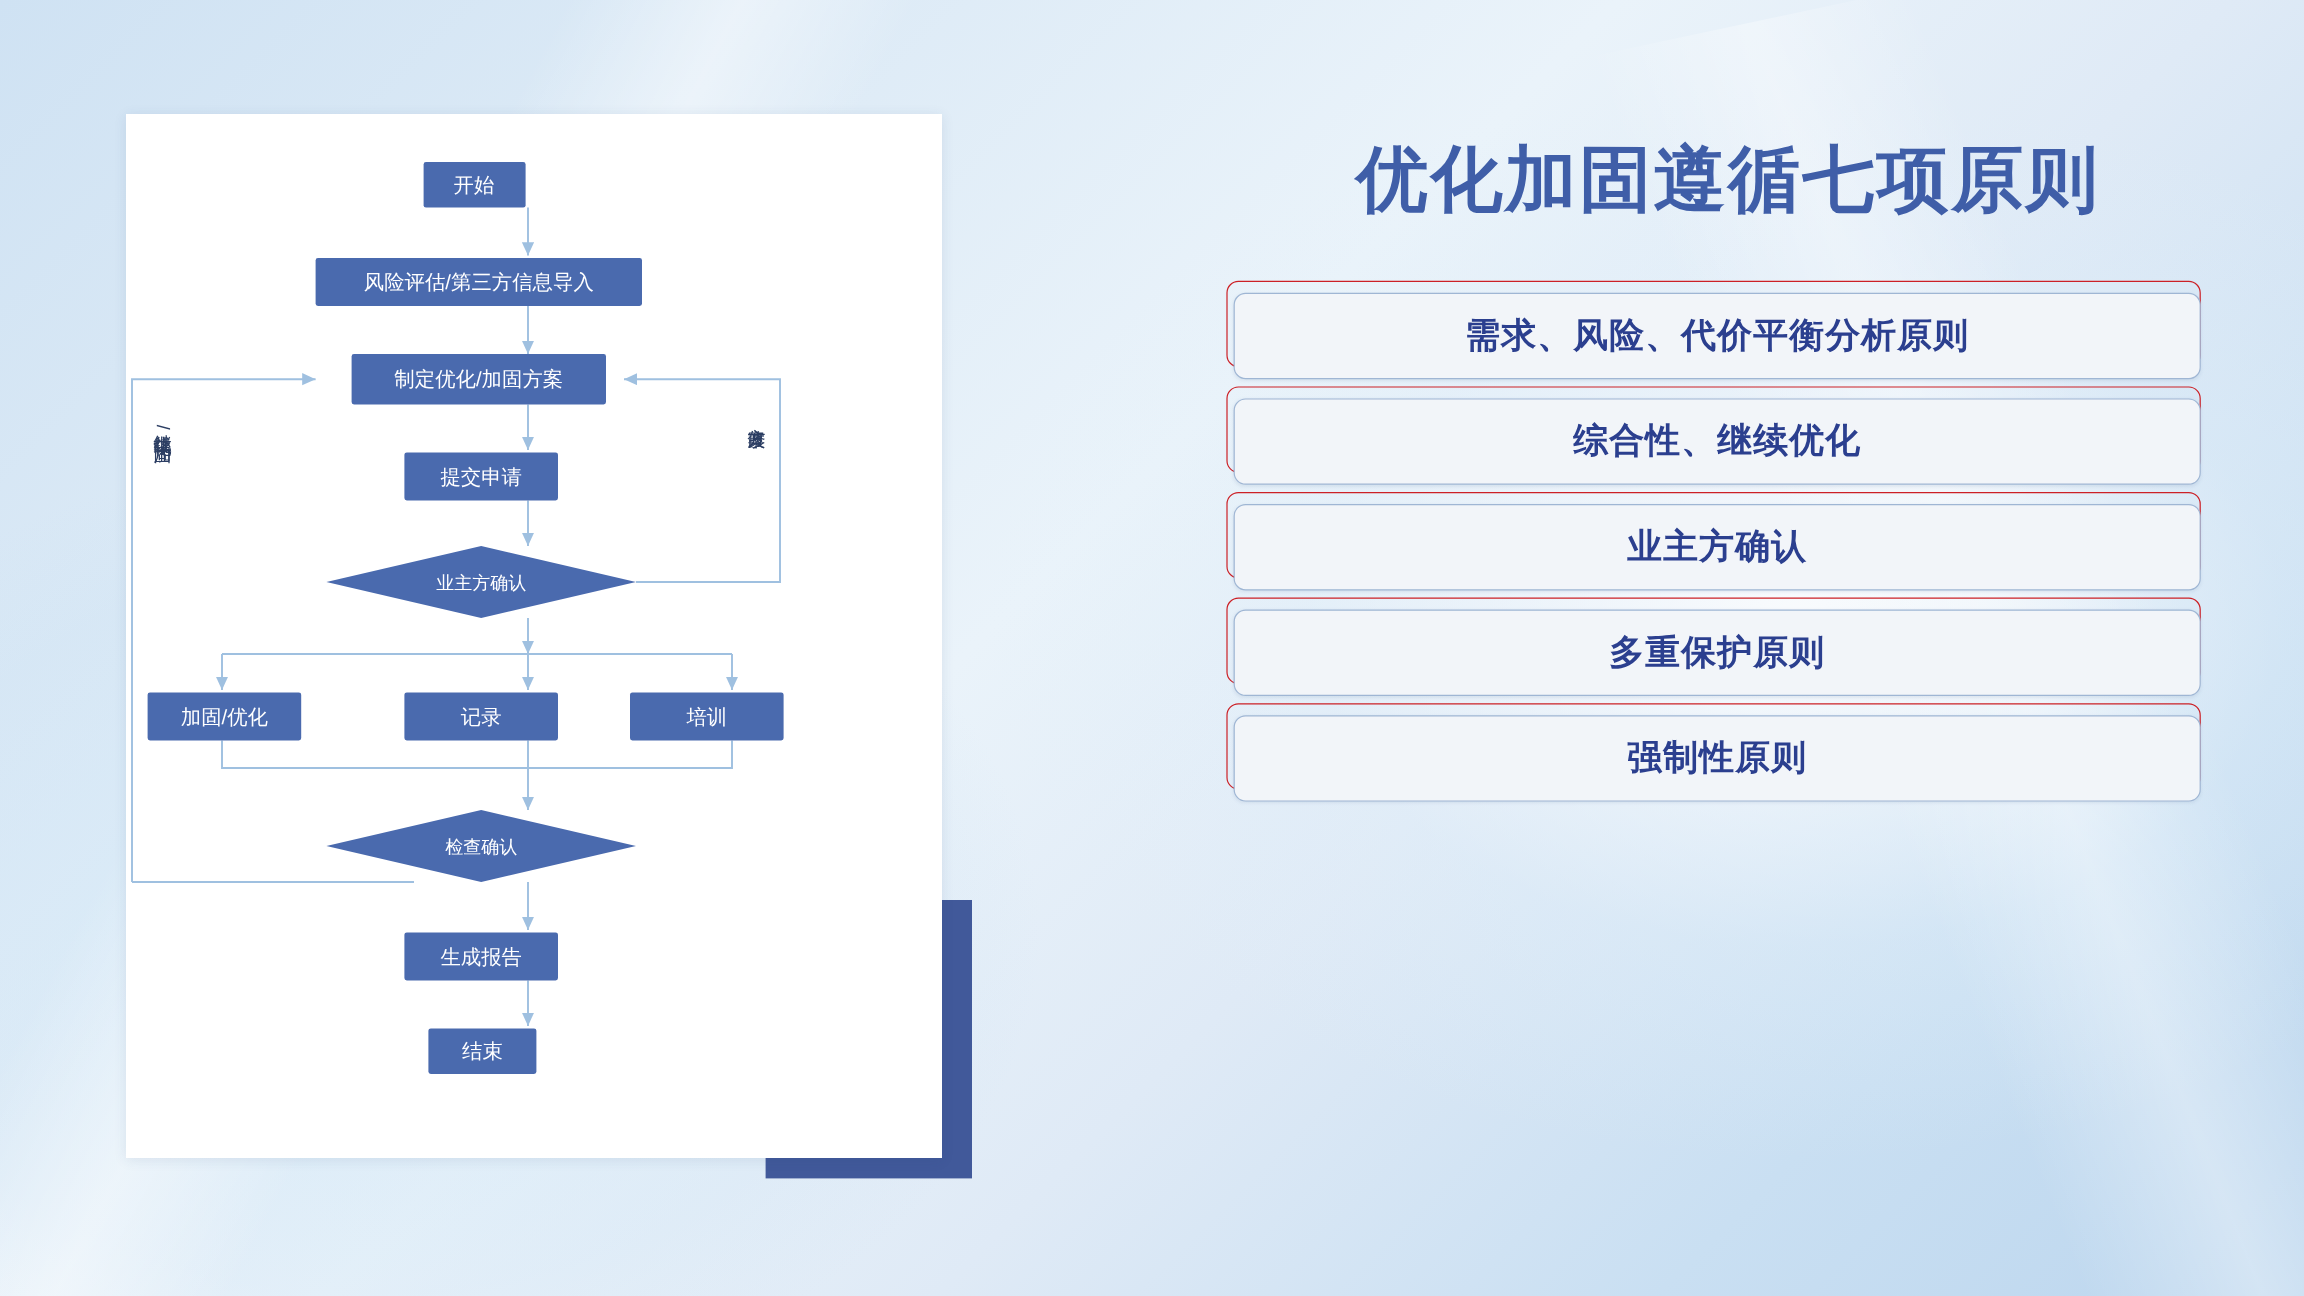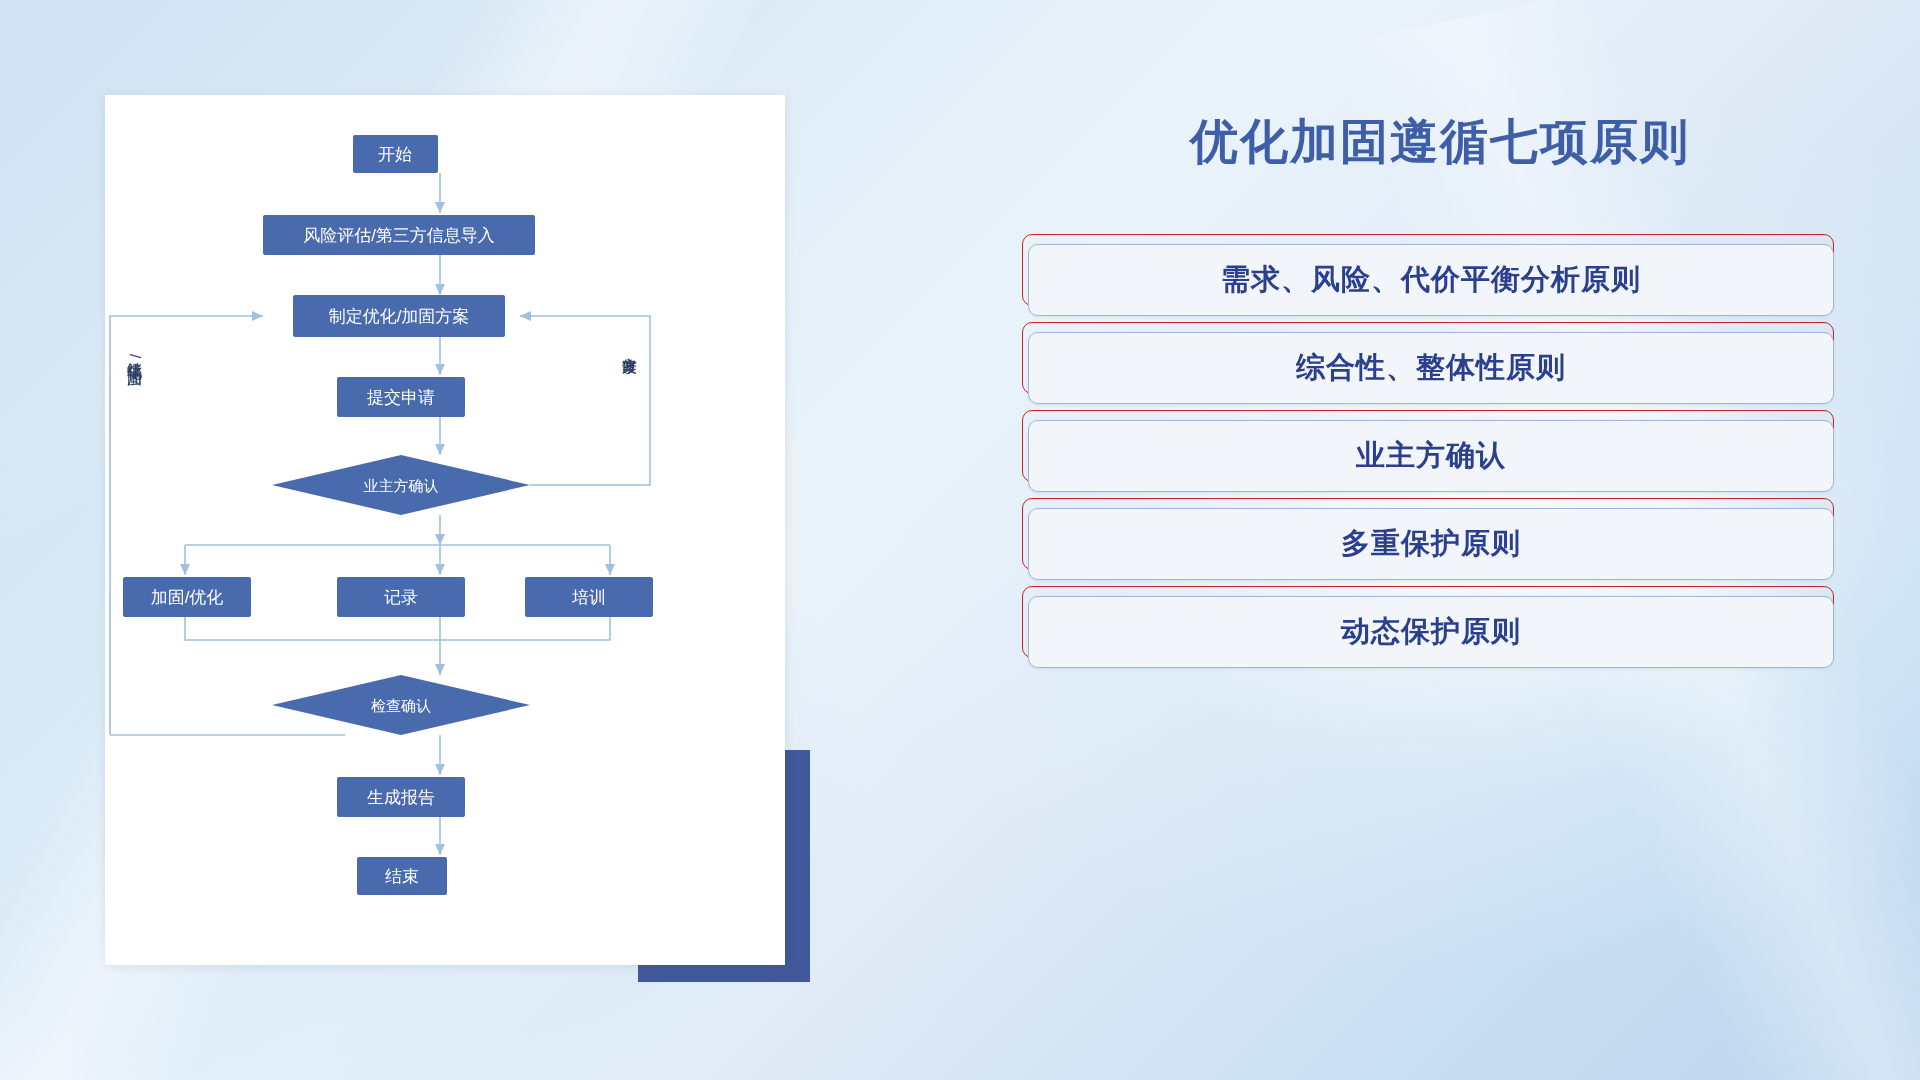--- a/index.html
+++ b/index.html
@@ -62,21 +62,21 @@
   }
   .chart-card svg { display: block; }
 
   
   .right-title {
     position: absolute;
     left: 1030px;
     top: 110px;
     width: 820px;
     text-align: center;
-    font-size: 48px;
+    font-size: 60px;
     font-weight: bold;
     color: #3f5ea8;
     letter-spacing: 2px;
     z-index: 3;
   }
   .principles {
     position: absolute;
     left: 1022px;
     top: 228px;
     width: 810px;
@@ -235,35 +235,35 @@
 
   <div class="principles">
 
     <div class="principle-item">
       <div class="accent"></div>
       <div class="plate">需求、风险、代价平衡分析原则</div>
     </div>
 
     <div class="principle-item">
       <div class="accent"></div>
-      <div class="plate">综合性、整体性原则</div>
+      <div class="plate">综合性、继续优化</div>
     </div>
 
 
     <div class="principle-item">
       <div class="accent"></div>
       <div class="plate">业主方确认</div>
     </div>
 
     <div class="principle-item">
       <div class="accent"></div>
       <div class="plate">多重保护原则</div>
     </div>
 
     <div class="principle-item">
       <div class="accent"></div>
-      <div class="plate">动态保护原则</div>
+      <div class="plate">强制性原则</div>
     </div>
 
 
   </div>
 
 </div>
 
 </body></html>

